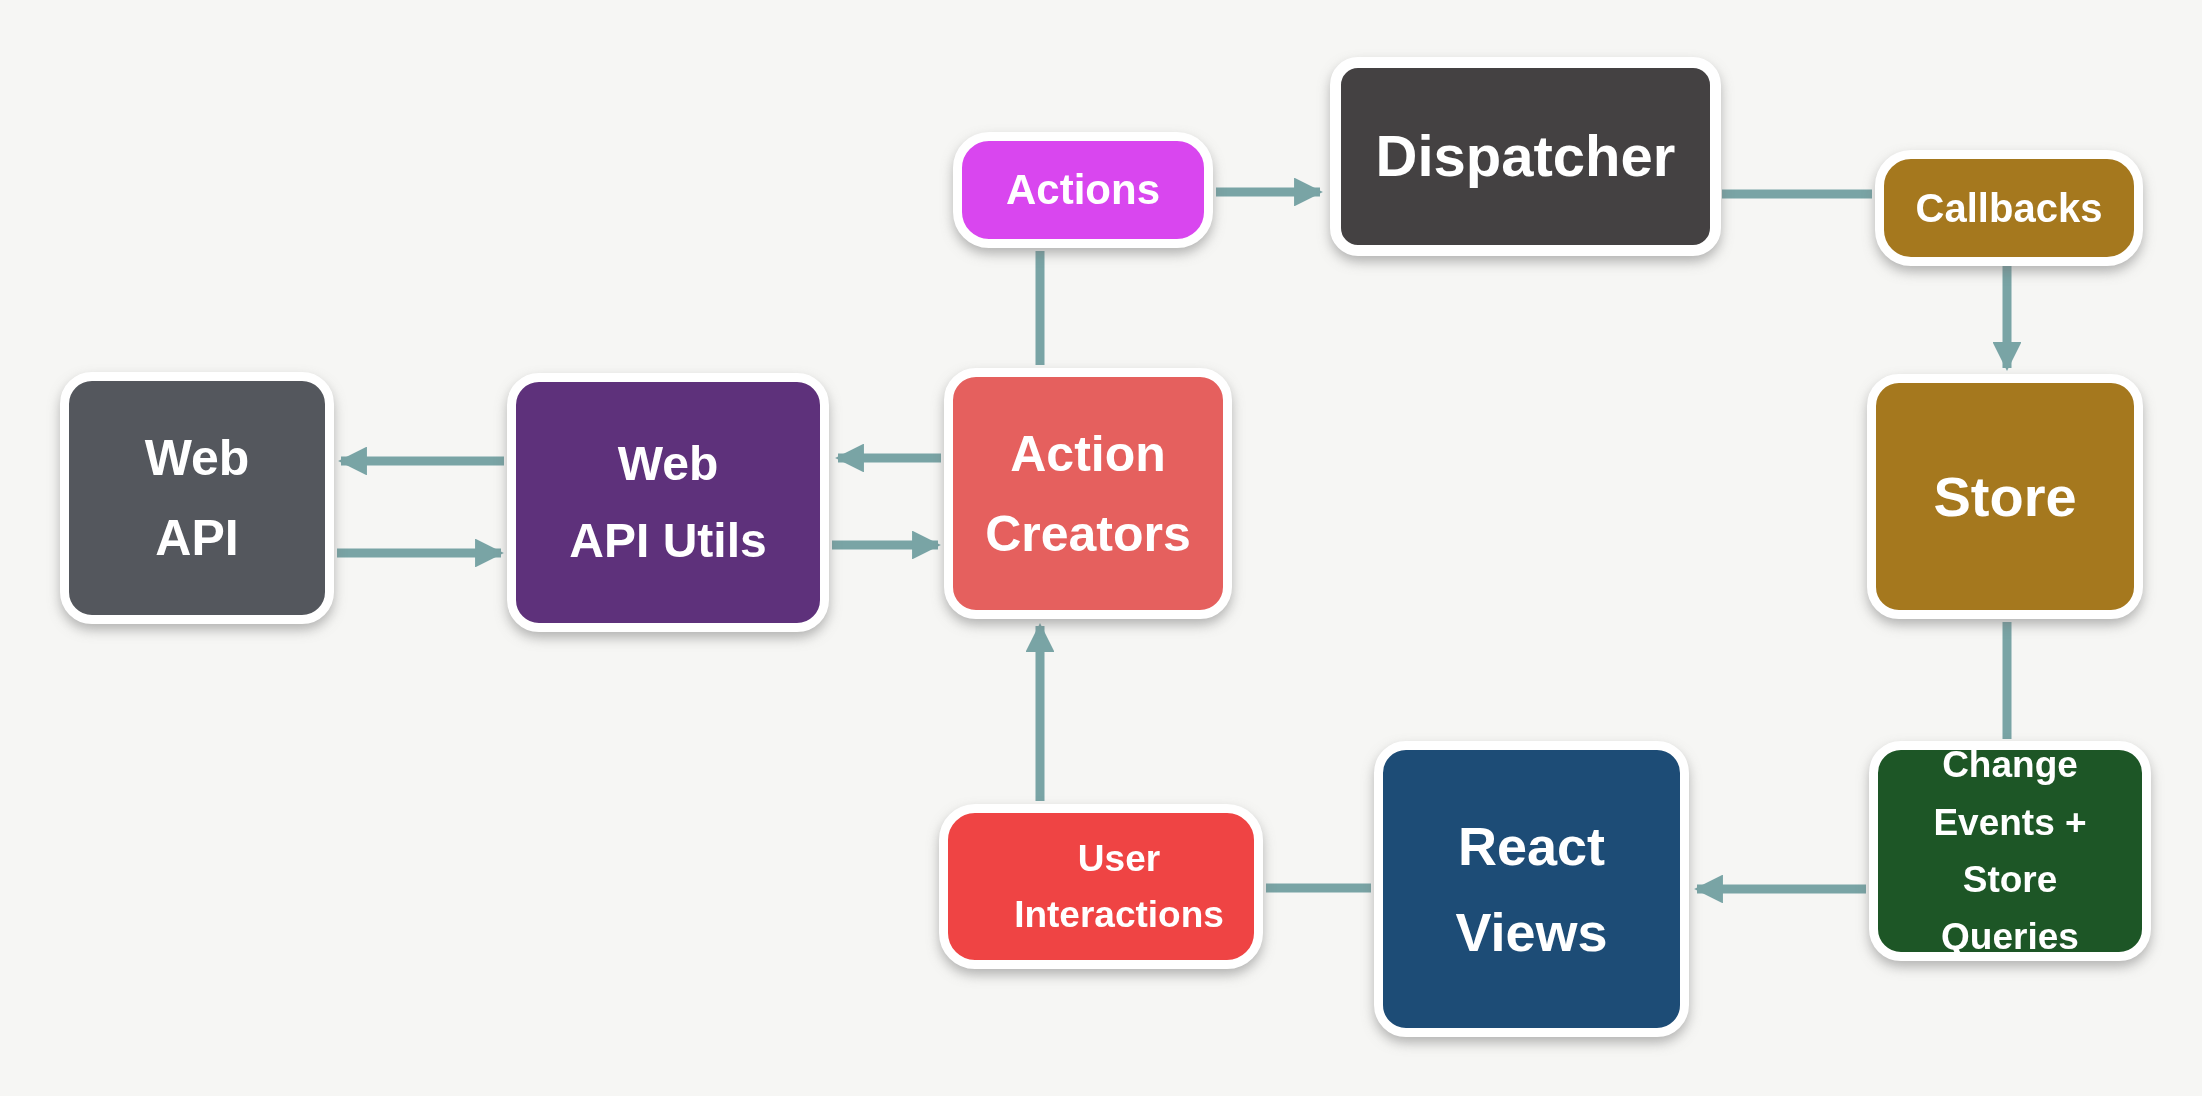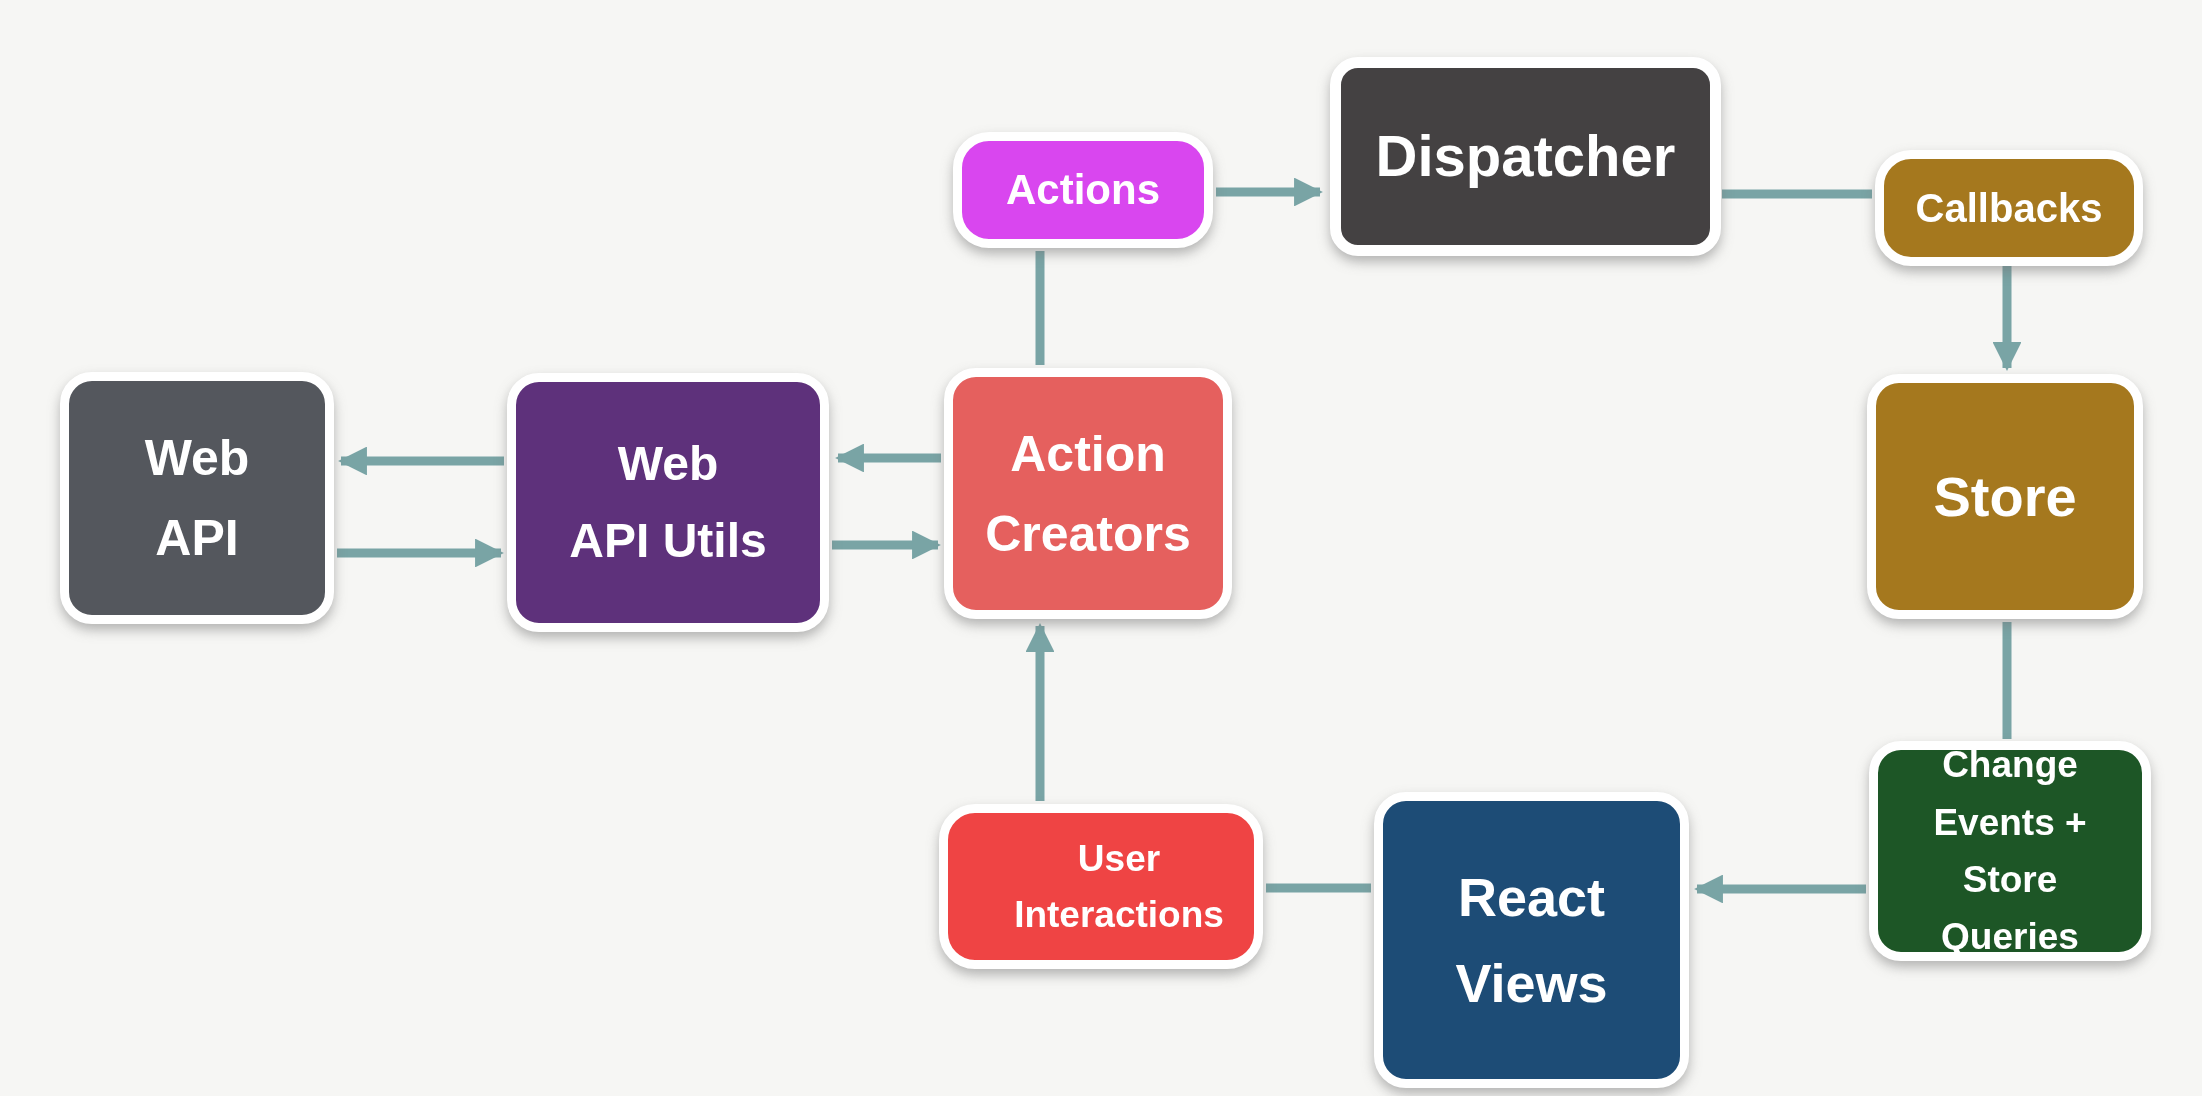--- a/index.html
+++ b/index.html
@@ -38,21 +38,21 @@
   }
   .node .label { white-space: pre-line; }
   .n-web-api           { left: 60px;   top: 372px; width: 274px; height: 252px; background: #54575d; font-size: 50px; }
   .n-web-api-utils     { left: 507px;  top: 373px; width: 322px; height: 259px; background: #5e317b; font-size: 48px; }
   .n-action-creators   { left: 944px;  top: 368px; width: 288px; height: 251px; background: #e5605e; font-size: 50px; }
   .n-actions           { left: 953px;  top: 132px; width: 260px; height: 116px; background: #d946ef; font-size: 42px; border-radius: 36px; }
   .n-dispatcher        { left: 1330px; top: 57px;  width: 391px; height: 199px; background: #444142; font-size: 58px; border-width: 11px; border-radius: 28px; }
   .n-callbacks         { left: 1875px; top: 136px; width: 268px; height: 116px; background: #a5781e; font-size: 40px; border-radius: 36px; margin-top: 14px; }
   .n-store             { left: 1867px; top: 374px; width: 276px; height: 245px; background: #a5781e; font-size: 56px; }
   .n-change-events     { left: 1869px; top: 741px; width: 282px; height: 220px; background: #1d5626; font-size: 37px; line-height: 1.55; }
-  .n-react-views       { left: 1374px; top: 792px; width: 315px; height: 296px; background: #1d4c76; font-size: 54px; }
+  .n-react-views       { left: 1374px; top: 741px; width: 315px; height: 296px; background: #1d4c76; font-size: 54px; }
   .n-user-interactions { left: 939px;  top: 804px; width: 324px; height: 165px; background: #ef4444; font-size: 37px; line-height: 1.5; border-radius: 36px; padding-left: 36px; }
 </style>
 </head>
 <body>
 
 <div class="canvas">
 
   <svg class="edges" viewBox="0 0 2202 1096" xmlns="http://www.w3.org/2000/svg">
     <defs>
       <marker id="arr" viewBox="0 0 10 10" refX="9" refY="5" markerWidth="3.2" markerHeight="3.2" markerUnits="strokeWidth" orient="auto">

